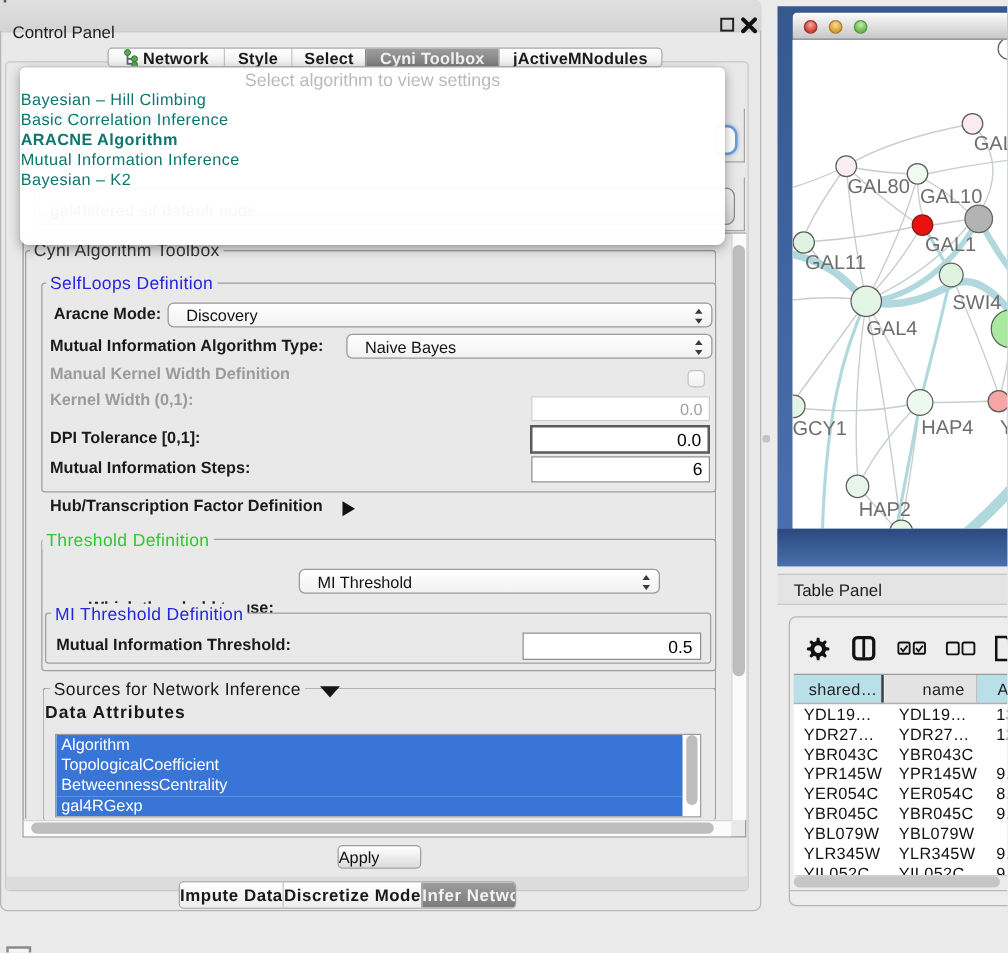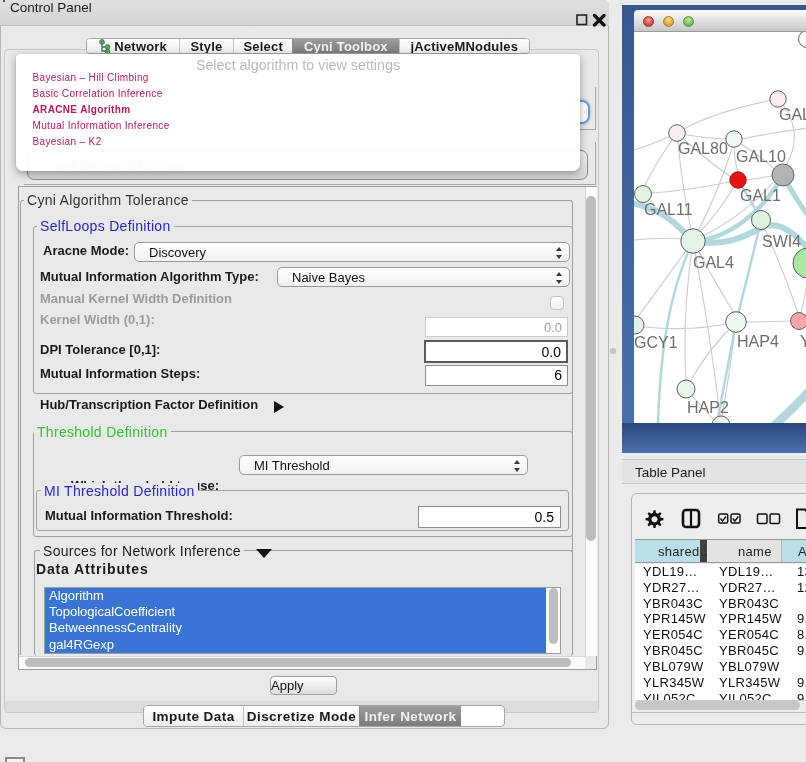--- a/index.html
+++ b/index.html
@@ -3,29 +3,29 @@
 <meta charset="utf-8">
 <style>
 * { margin:0; padding:0; box-sizing:border-box; }
 html,body { width:806px; height:762px; overflow:hidden; }
 body { font-family:"Liberation Sans", sans-serif; background:#ebebeb; position:relative; }
 .abs { position:absolute; }
 .bold { font-weight:bold; }
 
 #lwin { left:0; top:5; width:609px; height:729px; background:#e9e9e9; border:1px solid #b6b6b6; border-radius:0 6px 6px 6px; }
 #ltitle { left:0; top:5; width:609px; height:26px; background:linear-gradient(#dfdfdf,#d4d4d4); border-bottom:1px solid #bdbdbd; border-radius:0 6px 0 0; }
-#ltitle span { position:absolute; left:10px; top:0; font-size:13.5px; color:#1c1c1c; }
+#ltitle span { position:absolute; left:10px; top:18px; font-size:13.5px; color:#1c1c1c; }
 
 .seg { border:1px solid #a6a6a6; border-radius:4px; background:#fff; display:flex; overflow:hidden; }
 .seg .sg { background:linear-gradient(#ffffff,#ededed); color:#1a1a1a; text-align:center; border-left:1px solid #c3c3c3; white-space:nowrap; }
 .seg .sg:first-child { border-left:none; }
 .seg .dark { background:linear-gradient(#9d9d9d,#7b7b7b); color:#f2f2f2; border-left:1px solid #8a8a8a; }
 #ttabs { left:86px; top:38px; width:444px; height:16px; font-size:13px; font-weight:bold; letter-spacing:0.2px; }
 #ttabs .sg { line-height:15px; }
-#btabs { left:143px; top:705px; width:362px; height:22px; font-size:13.5px; font-weight:bold; letter-spacing:0.45px; }
+#btabs { left:143px; top:705px; width:270px; height:22px; font-size:13.5px; font-weight:bold; letter-spacing:0.45px; }
 #btabs .sg { line-height:21px; }
 
 #opanel { left:4px; top:49px; width:595px; height:664px; border:1px solid #c9c9c9; border-radius:4px; }
 #ostrip { left:5px; top:701px; width:593px; height:11px; background:#dcdcdc; border-radius:0 0 4px 4px; }
 
 #spane { left:18px; top:186px; width:579px; height:484px; border:1px solid #9c9c9c; background:#e9e9e9; overflow:hidden; }
 
 .grp { position:absolute; border:1px solid #9f9f9f; border-radius:3px; }
 .gtitle { position:absolute; background:#e9e9e9; padding:0 3px; font-size:14px; letter-spacing:0.3px; white-space:nowrap; }
 .lbl { position:absolute; font-size:13px; font-weight:bold; color:#1a1a1a; white-space:nowrap; }
@@ -36,23 +36,23 @@
 .spin { position:absolute; right:6px; top:3px; width:7px; height:14px; }
 .spin:before { content:""; position:absolute; left:0; top:1px; border-left:3.5px solid transparent; border-right:3.5px solid transparent; border-bottom:4.5px solid #3a3a3a; }
 .spin:after { content:""; position:absolute; left:0; bottom:1px; border-left:3.5px solid transparent; border-right:3.5px solid transparent; border-top:4.5px solid #3a3a3a; }
 .fld { position:absolute; background:#fff; font-size:13px; text-align:right; }
 
 .sbthumb { position:absolute; background:#bdbdbd; border-radius:5px; }
 
 #dlist { left:44px; top:587px; width:517px; height:67px; border:1px solid #9c9c9c; background:#fff; overflow:hidden; }
 #dlist .row { width:501px; height:16.2px; background:#3875d7; color:#fff; font-size:13px; line-height:16.2px; padding-left:4px; }
 
-#popup { left:16px; top:54px; width:564px; height:117px; background:rgba(255,255,255,0.97); border-radius:4px 4px 7px 7px; box-shadow:0 3px 9px rgba(0,0,0,0.35), 0 0 1px rgba(0,0,0,0.25); }
+#popup { left:16px; top:54px; width:564px; height:142px; background:rgba(255,255,255,0.97); border-radius:4px 4px 7px 7px; box-shadow:0 3px 9px rgba(0,0,0,0.35), 0 0 1px rgba(0,0,0,0.25); }
 #popup .hint { position:absolute; left:0; top:2.5px; width:100%; text-align:center; font-size:14.3px; color:#b7babd; }
-#popup .it { position:absolute; left:0.5px; font-size:10px; letter-spacing:0.35px; color:#be185d; white-space:nowrap;margin-left:16px; }
+#popup .it { position:absolute; left:0.5px; font-size:13px; letter-spacing:0.35px; color:#0f766e; white-space:nowrap; }
 
 #apply { left:270px; top:676px; width:67px; height:19px; border:1px solid #9f9f9f; border-radius:4px; background:linear-gradient(#ffffff,#dcdcdc); font-size:13px; line-height:17px; color:#111; }
 
 #nwin { left:622px; top:5px; width:184px; height:448px; background:linear-gradient(#35588f,#4a71b0); }
 #ntitle { left:634px; top:10px; width:172px; height:22px; background:linear-gradient(#fcfcfc,#c7c7c7); border-bottom:1px solid #999; border-radius:4px 0 0 0; }
 .light { position:absolute; top:16px; width:11px; height:11px; border-radius:50%; }
 #canvas { left:634px; top:32px; width:172px; height:391px; background:#fff; overflow:hidden; }
 
 #tpstrip { left:622px; top:459px; width:184px; height:25px; background:#e4e4e4; border-top:1px solid #c8c8c8; border-bottom:1px solid #c9c9c9; }
 #tpstrip span { position:absolute; left:13px; top:5px; font-size:13.5px; color:#1c1c1c; }
@@ -99,21 +99,21 @@
 <div class="abs" style="left:595px;top:142px;width:1px;height:42px;background:#a6a6a6"></div>
 <div class="abs" style="left:27px;top:150px;width:561px;height:30px;border:1px solid #8a8a8a;border-radius:7px;background:linear-gradient(#f4f4f4,#d9d9d9)"></div>
 
 <div class="abs" id="spane"></div>
 <div class="abs" style="left:585px;top:187px;width:12px;height:469px;background:#fbfbfb;border-left:1px solid #d6d6d6"></div>
 <div class="abs sbthumb" style="left:586px;top:196px;width:10px;height:345px"></div>
 <div class="abs" style="left:19px;top:656px;width:566px;height:13px;background:#fbfbfb;border-top:1px solid #d6d6d6"></div>
 <div class="abs sbthumb" style="left:25px;top:658px;width:546px;height:9px"></div>
 
 <div class="grp" style="left:20px;top:200px;width:553px;height:455px;border-bottom:none;border-radius:3px 3px 0 0"></div>
-<div class="gtitle" style="left:24px;top:192px;color:#333">Cyni Algorithm Tolerance</div>
+<div class="gtitle" style="left:24px;top:192px;color:#333">Cyni Algorithm Toolbox</div>
 
 <div class="grp" style="left:33px;top:226px;width:540px;height:168px"></div>
 <div class="gtitle" style="left:37px;top:218px;color:#2525dd">SelfLoops Definition</div>
 <div class="lbl" style="left:43px;top:243px">Aracne Mode:</div>
 <div class="combo" style="left:134px;top:242px;width:436px">
     <span>Discovery</span>
     <i class="spin"></i>
   </div>
 <div class="lbl" style="left:40px;top:269px">Mutual Information Algorithm Type:</div>
 <div class="combo" style="left:277px;top:267px;width:293px">
@@ -275,21 +275,21 @@
   <rect x="91" y="8" width="9" height="9" rx="1.5"></rect>
   <path d="M80.5,12.5 l2,2.5 3.5-4.5" stroke-width="1.4"></path>
   <path d="M92.8,12.5 l2,2.5 3.5-4.5" stroke-width="1.4"></path>
   <rect x="117.5" y="8" width="9.5" height="9.5" rx="1.5"></rect>
   <rect x="130" y="8" width="9.5" height="9.5" rx="1.5"></rect>
  </g>
  <path d="M157,3.5 h8 l4,4.5 v14 h-12 z" fill="none" stroke="#111" stroke-width="2"></path>
 </svg>
 
 <div class="abs" id="thead">
- <div class="hc" style="left:0;width:72px;background:#b9dfe9;border-right:7px solid #404040;text-align:left;padding-left:23px">shared…</div>
+ <div class="hc" style="left:0;width:72px;background:#b9dfe9;border-right:2px solid #404040;text-align:left;padding-left:12px">shared…</div>
  <div class="hc" style="left:73px;width:74px;background:#e3e3e3;border-right:1px solid #b5b5b5;text-align:left;padding-left:30px">name</div>
  <div class="hc" style="left:147px;width:24px;background:#b9dfe9;text-align:left;padding-left:16px">A</div>
 </div>
 <div class="abs" id="tbody">
  <div class="tr">
       <span class="c1">YDL19…</span>
       <span class="c2">YDL19…</span>
       <span class="c3">13</span>
     </div>
  <div class="tr">

